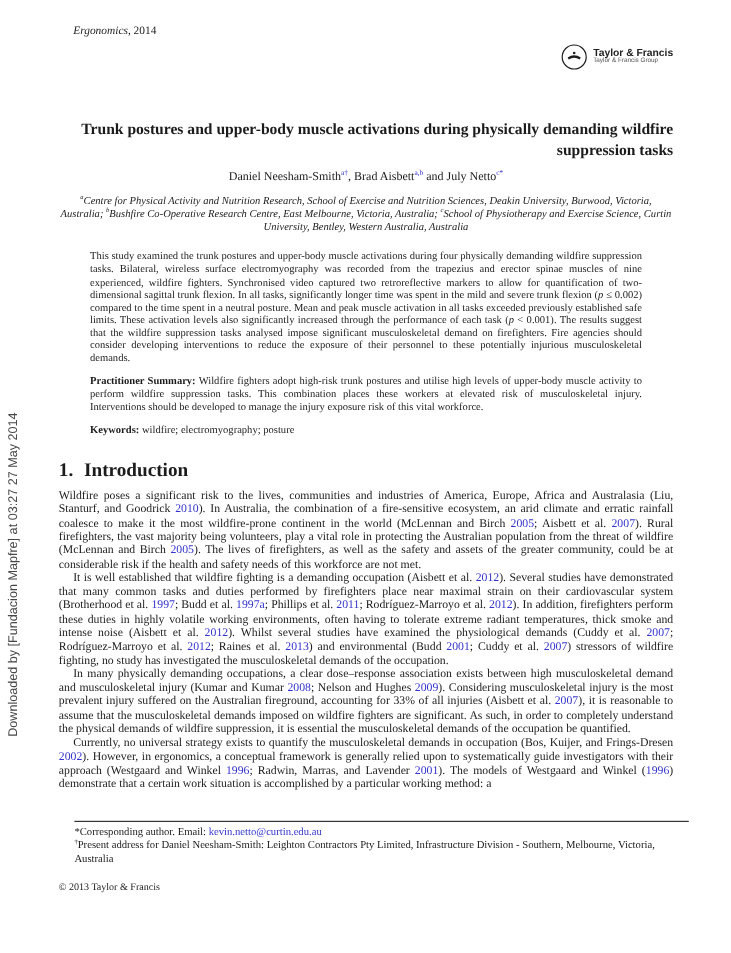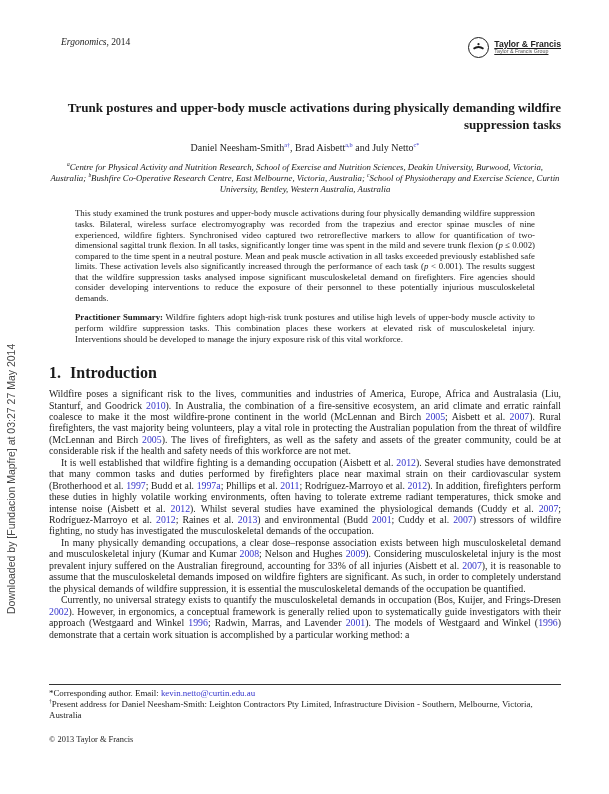--- a/index.html
+++ b/index.html
@@ -2,27 +2,27 @@
 <html style="--link: #3434cc; --watermark: #474747; --ink: #1b1b1b;"><head>
 <meta charset="utf-8">
 <style>
   :root { --link:#3434cc; --watermark:#474747; --ink:#1b1b1b; }
   html,body { margin:0; padding:0; background:#ffffff; }
   .page {
     position:relative; width:609px; height:794px; overflow:hidden;
     background:#ffffff; color:var(--ink);
     font-family:"Liberation Serif", serif;
   }
-  .content { position:absolute; left:49px; top:36px; width:512px; }
+  .content { position:absolute; left:49px; top:20px; width:512px; }
 
   
   .header { display:flex; justify-content:space-between; align-items:flex-start; margin-left:12px; }
   .header-left { font-size:9.5px; line-height:1.3; }
   .journal-name { font-style:italic; }
-  .logo { display:flex; align-items:center; gap:5px; margin-top:1px;text-decoration:underline; }
+  .logo { display:flex; align-items:center; gap:5px; margin-top:17px; }
   .logo-circle { width:21px; height:21px; border:1.7px solid #1d1d1d; border-radius:50%;
     display:flex; align-items:center; justify-content:center; box-sizing:border-box; }
   .logo-text { line-height:1.1; }
   .logo-main { font-family:"Liberation Sans", sans-serif; font-size:8.6px; font-weight:bold; color:#222; }
   .logo-sub { font-family:"Liberation Sans", sans-serif; font-size:5.3px; color:#555; }
 
   
   .title { margin-top:42px; text-align:right; font-weight:bold; font-size:13px; line-height:1.28; }
   .authors { margin-top:9px; text-align:center; font-size:10px; }
   .affiliations { margin-top:9px; text-align:center; font-style:italic; font-size:8.8px; line-height:1.26; }
@@ -32,21 +32,21 @@
   .abstract-block p { margin:0 0 9px 0; }
 
   
   .section-heading { margin:20px 0 6px 0; font-size:16px; font-weight:bold; }
   .section-heading .num { margin-right:9px; }
   .body-text { font-size:9.8px; line-height:1.17; text-align:justify; }
   .body-text p { margin:0; }
   .body-text p.indent { text-indent:12px; }
 
   
-  .footnote-block { position:absolute; left:49px; top:684px; width:512px; }
+  .footnote-block { position:absolute; left:62px; top:684px; width:512px; }
   .footnote-rule { border:0; border-top:1px solid #333; margin:0 0 3px 0; }
   .footnote { font-size:8.9px; line-height:1.25; }
   .copyright { position:absolute; left:49px; top:735px; font-size:8.4px; color:#222; }
 
   
   .watermark {
     position:absolute; left:5px; top:614px;
     transform:rotate(-90deg); transform-origin:0 0;
     white-space:nowrap;
     font-family:"Liberation Sans", sans-serif; font-size:10.5px; color:var(--watermark);
@@ -88,20 +88,21 @@
     <div class="title">Trunk postures and upper-body muscle activations during physically demanding wildfire suppression tasks</div>
 
     <div class="authors"><span>Daniel Neesham-Smith</span><span class="rt-sup rt-link">a†</span><span>, Brad Aisbett</span><span class="rt-sup rt-link">a,b</span><span> and July Netto</span><span class="rt-sup rt-link">c*</span></div>
 
     <div class="affiliations"><span class="rt-sup">a</span><span>Centre for Physical Activity and Nutrition Research, School of Exercise and Nutrition Sciences, Deakin University, Burwood, Victoria, Australia; </span><span class="rt-sup">b</span><span>Bushfire Co-Operative Research Centre, East Melbourne, Victoria, Australia; </span><span class="rt-sup">c</span><span>School of Physiotherapy and Exercise Science, Curtin University, Bentley, Western Australia, Australia</span></div>
 
 
     <div class="abstract-block">
       <p><span>This study examined the trunk postures and upper-body muscle activations during four physically demanding wildfire suppression tasks. Bilateral, wireless surface electromyography was recorded from the trapezius and erector spinae muscles of nine experienced, wildfire fighters. Synchronised video captured two retroreflective markers to allow for quantification of two-dimensional sagittal trunk flexion. In all tasks, significantly longer time was spent in the mild and severe trunk flexion (</span><span class="rt-i">p</span><span> ≤ 0.002) compared to the time spent in a neutral posture. Mean and peak muscle activation in all tasks exceeded previously established safe limits. These activation levels also significantly increased through the performance of each task (</span><span class="rt-i">p</span><span> &lt; 0.001). The results suggest that the wildfire suppression tasks analysed impose significant musculoskeletal demand on firefighters. Fire agencies should consider developing interventions to reduce the exposure of their personnel to these potentially injurious musculoskeletal demands.</span></p>
       <p><span class="rt-b">Practitioner Summary:</span><span> Wildfire fighters adopt high-risk trunk postures and utilise high levels of upper-body muscle activity to perform wildfire suppression tasks. This combination places these workers at elevated risk of musculoskeletal injury. Interventions should be developed to manage the injury exposure risk of this vital workforce.</span></p>
+      <p><span class="rt-b">Keywords:</span><span> wildfire; electromyography; posture</span></p>
     </div>
 
     <div class="section-heading"><span class="num">1.</span><span>Introduction</span></div>
 
     <div class="body-text">
       <p><span>Wildfire poses a significant risk to the lives, communities and industries of America, Europe, Africa and Australasia (Liu, Stanturf, and Goodrick </span><span class="rt-link">2010</span><span>). In Australia, the combination of a fire-sensitive ecosystem, an arid climate and erratic rainfall coalesce to make it the most wildfire-prone continent in the world (McLennan and Birch </span><span class="rt-link">2005</span><span>; Aisbett et al. </span><span class="rt-link">2007</span><span>). Rural firefighters, the vast majority being volunteers, play a vital role in protecting the Australian population from the threat of wildfire (McLennan and Birch </span><span class="rt-link">2005</span><span>). The lives of firefighters, as well as the safety and assets of the greater community, could be at considerable risk if the health and safety needs of this workforce are not met.</span></p>
       <p class="indent"><span>It is well established that wildfire fighting is a demanding occupation (Aisbett et al. </span><span class="rt-link">2012</span><span>). Several studies have demonstrated that many common tasks and duties performed by firefighters place near maximal strain on their cardiovascular system (Brotherhood et al. </span><span class="rt-link">1997</span><span>; Budd et al. </span><span class="rt-link">1997a</span><span>; Phillips et al. </span><span class="rt-link">2011</span><span>; Rodríguez-Marroyo et al. </span><span class="rt-link">2012</span><span>). In addition, firefighters perform these duties in highly volatile working environments, often having to tolerate extreme radiant temperatures, thick smoke and intense noise (Aisbett et al. </span><span class="rt-link">2012</span><span>). Whilst several studies have examined the physiological demands (Cuddy et al. </span><span class="rt-link">2007</span><span>; Rodríguez-Marroyo et al. </span><span class="rt-link">2012</span><span>; Raines et al. </span><span class="rt-link">2013</span><span>) and environmental (Budd </span><span class="rt-link">2001</span><span>; Cuddy et al. </span><span class="rt-link">2007</span><span>) stressors of wildfire fighting, no study has investigated the musculoskeletal demands of the occupation.</span></p>
       <p class="indent"><span>In many physically demanding occupations, a clear dose–response association exists between high musculoskeletal demand and musculoskeletal injury (Kumar and Kumar </span><span class="rt-link">2008</span><span>; Nelson and Hughes </span><span class="rt-link">2009</span><span>). Considering musculoskeletal injury is the most prevalent injury suffered on the Australian fireground, accounting for 33% of all injuries (Aisbett et al. </span><span class="rt-link">2007</span><span>), it is reasonable to assume that the musculoskeletal demands imposed on wildfire fighters are significant. As such, in order to completely understand the physical demands of wildfire suppression, it is essential the musculoskeletal demands of the occupation be quantified.</span></p>
       <p class="indent"><span>Currently, no universal strategy exists to quantify the musculoskeletal demands in occupation (Bos, Kuijer, and Frings-Dresen </span><span class="rt-link">2002</span><span>). However, in ergonomics, a conceptual framework is generally relied upon to systematically guide investigators with their approach (Westgaard and Winkel </span><span class="rt-link">1996</span><span>; Radwin, Marras, and Lavender </span><span class="rt-link">2001</span><span>). The models of Westgaard and Winkel (</span><span class="rt-link">1996</span><span>) demonstrate that a certain work situation is accomplished by a particular working method: a</span></p>
     </div>

